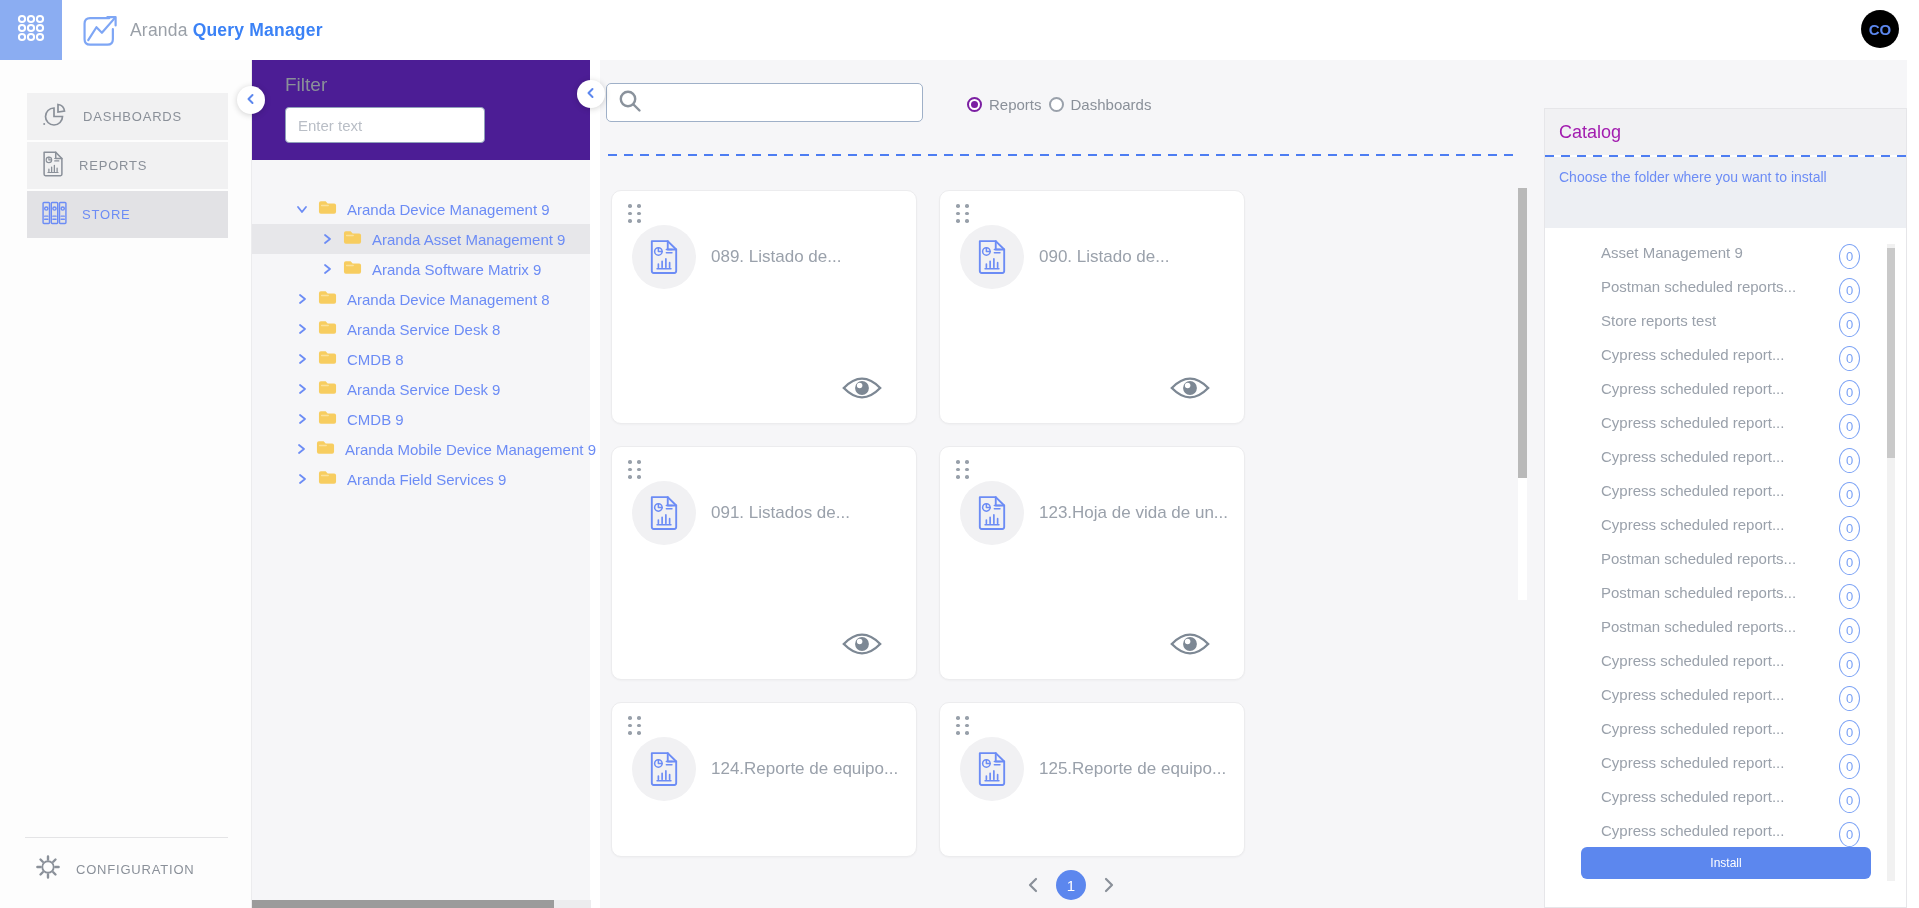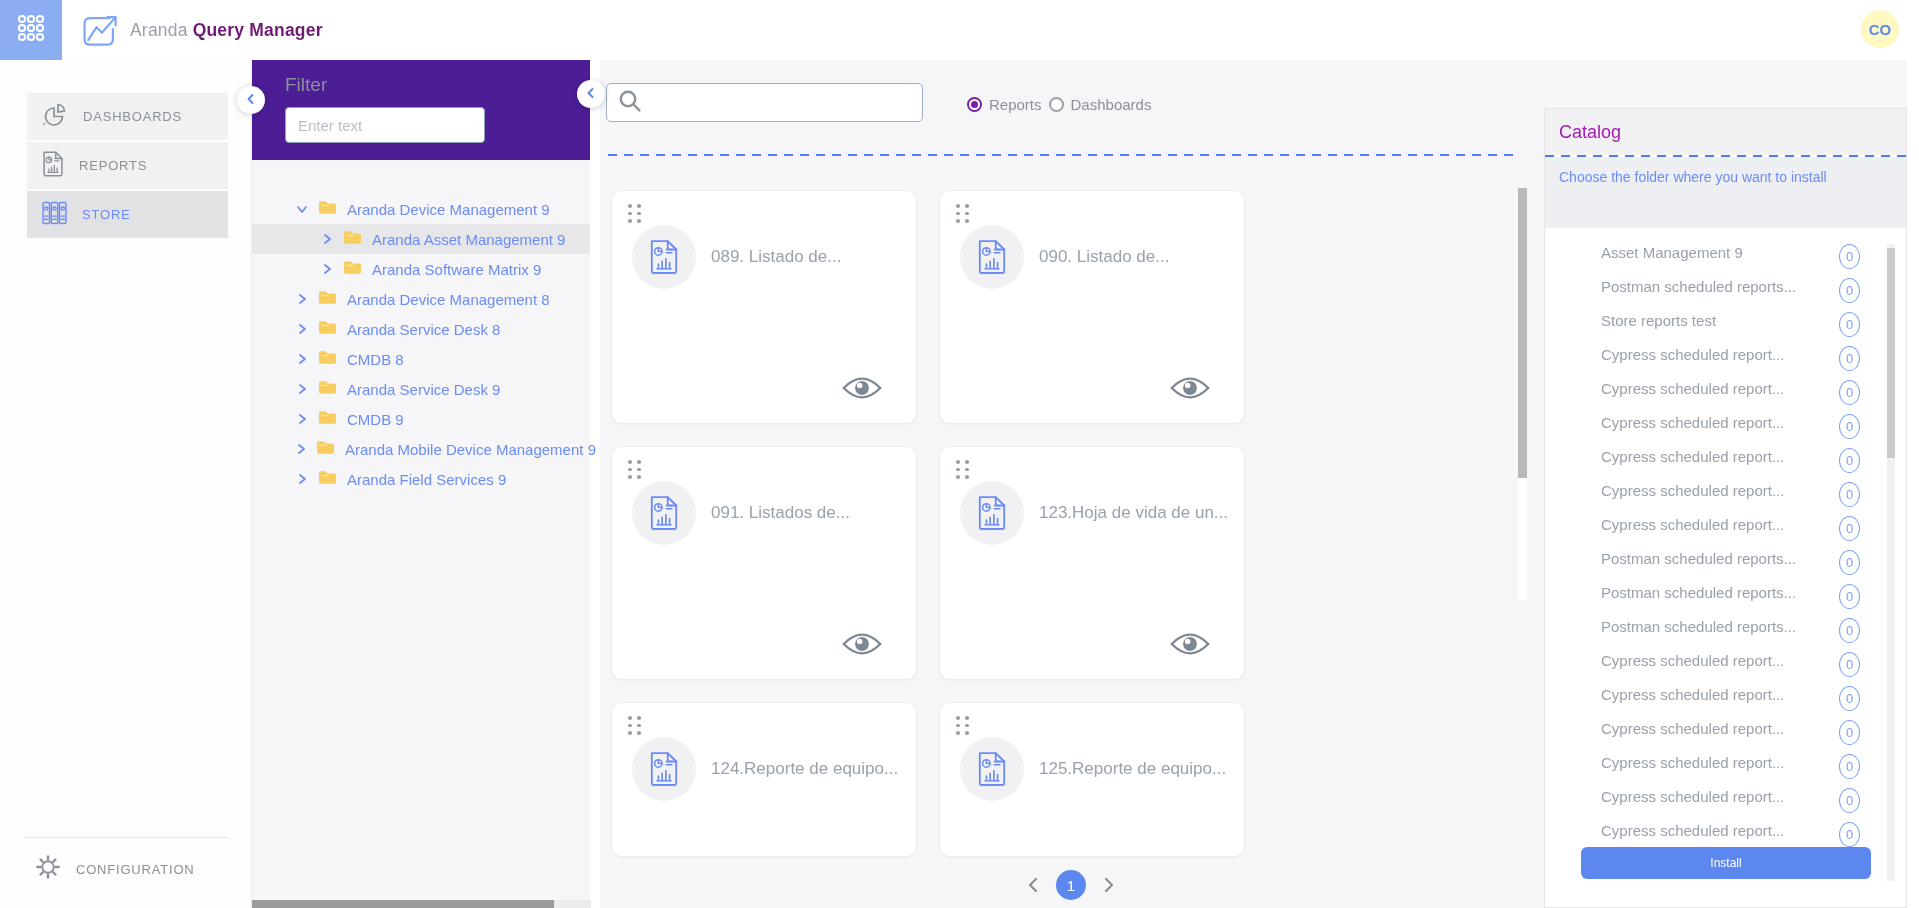--- a/index.html
+++ b/index.html
@@ -5,22 +5,22 @@
   * { margin:0; padding:0; box-sizing:border-box; }
   html,body { background:#fff; }
   body { font-family:"Liberation Sans", sans-serif; }
   .screen { position:relative; width:1919px; height:908px; overflow:hidden; background:#fff; }
 
   
   .topbar { position:absolute; top:0; left:0; width:1919px; height:60px; background:#fff; z-index:4; }
   .app-grid-btn { position:absolute; left:0; top:0; width:62px; height:60px; background:#8badf2; display:flex; align-items:center; justify-content:center; cursor:pointer; }
   .logo-icon { position:absolute; left:80px; top:12px; }
   .brand { position:absolute; left:130px; top:0; height:60px; display:flex; align-items:center; font-size:17.5px; color:#9aa0a8; letter-spacing:.2px; }
-  .brand b { color:#701a75; font-weight:700; margin-left:5px; }
-  .avatar { position:absolute; right:20px; top:10px; width:38px; height:38px; border-radius:50%; background:#fef9c3; color:#5c87ee; font-weight:700; font-size:15px; display:flex; align-items:center; justify-content:center; cursor:pointer; }
+  .brand b { color:#3b82f6; font-weight:700; margin-left:5px; }
+  .avatar { position:absolute; right:20px; top:10px; width:38px; height:38px; border-radius:50%; background:#000000; color:#5c87ee; font-weight:700; font-size:15px; display:flex; align-items:center; justify-content:center; cursor:pointer; }
 
   
   .content-bg { position:absolute; top:60px; left:0; width:1919px; height:848px; background:#f6f6f8; }
   .right-strip { position:absolute; top:60px; left:1907px; width:12px; height:848px; background:#fff; }
 
   
   .sidebar { position:absolute; top:60px; left:0; width:251px; height:848px; background:#fdfdfd; }
   .nav { position:absolute; top:33px; left:27px; width:201px; }
   .nav-item { height:47px; margin-bottom:2px; background:#f1f1f2; display:flex; align-items:center; gap:15px; padding-left:15px; cursor:pointer; }
   .nav-item .nav-label { font-size:13px; letter-spacing:.8px; color:#8a9099; }

